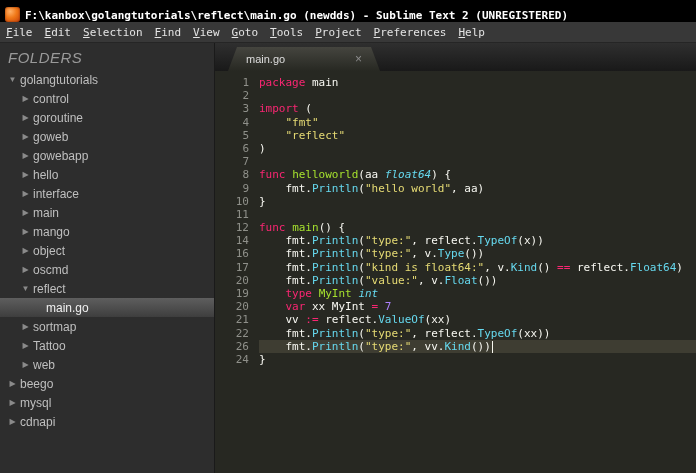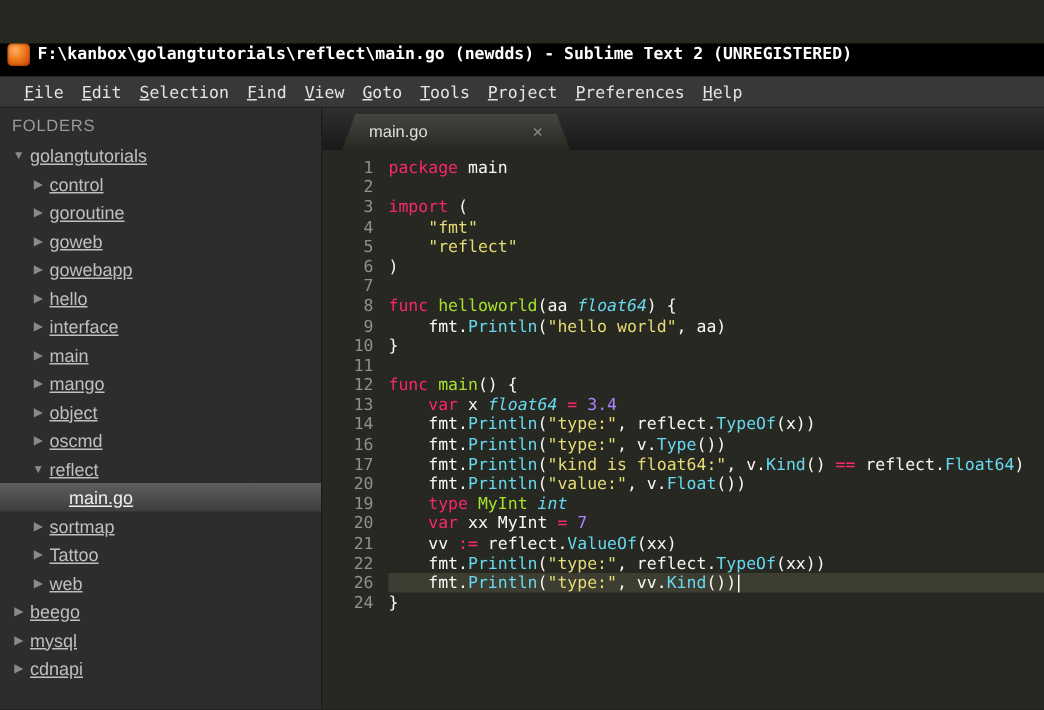--- a/index.html
+++ b/index.html
@@ -2,42 +2,42 @@
 <html style="--bg-editor: #272822; --bg-sidebar: #2d2d2d; --bg-titlebar: #000000; --bg-menubar: #383838; --fg-code: #f8f8f2; --gutter: #8f908a; --current-line: #3e3d32; --kw: #f92672; --str: #e6db74; --num: #ae81ff; --typ: #66d9ef; --call: #66d9ef; --fndef: #a6e22e;"><head>
 <meta charset="utf-8">
 <style>
   * { margin:0; padding:0; box-sizing:border-box; }
   html,body { width:696px; height:473px; overflow:hidden; background:#111; }
   body { font-family:"Liberation Sans", sans-serif; }
 
   .window { width:696px; height:473px; display:flex; flex-direction:column; background:var(--bg-editor,#272822); }
 
   
-  .titlebar { flex:0 0 22px; background:var(--bg-titlebar,#000); display:flex; align-items:flex-start; padding:0 5px; gap:5px;margin-top:29px; }
+  .titlebar { flex:0 0 22px; background:var(--bg-titlebar,#000); display:flex; align-items:flex-end; padding:0 5px; gap:5px; }
   .app-icon { width:15px; height:15px; border-radius:3px; flex:0 0 15px;
     background:radial-gradient(circle at 35% 30%, #ffb066 0%, #f07818 45%, #c23f0a 100%);
     box-shadow:inset 0 0 2px #7a2604; }
   .title-text { color:#ffffff; font:bold 11px "DejaVu Sans Mono", monospace; white-space:nowrap; letter-spacing:0; }
 
   
-  .menubar { flex:0 0 21px; background:var(--bg-menubar,#383838); border-bottom:1px solid #252525; display:flex; align-items:center; padding-left:10px; }
+  .menubar { flex:0 0 21px; background:var(--bg-menubar,#383838); border-bottom:1px solid #252525; display:flex; align-items:center; padding-left:0; }
   .menu-item { color:#e4e4e4; font:11px "DejaVu Sans Mono", monospace; padding:3px 6px; cursor:default; }
   .menu-item u { text-decoration:underline; }
 
   
   .main { flex:1; display:flex; min-height:0; }
 
   
   .sidebar { flex:0 0 215px; width:215px; background:var(--bg-sidebar,#2d2d2d); border-right:1px solid #1a1a1a; overflow:hidden; display:flex; flex-direction:column; }
-  .folders-header { color:#9a9a9a; font-size:11px; letter-spacing:0.5px; padding:6px 10px 4px 8px; }
+  .folders-header { color:#9a9a9a; font-size:15px; letter-spacing:0.5px; padding:6px 10px 4px 8px;font-style:italic; }
   .tree { flex:1; }
   .tree-row { height:19px; display:flex; align-items:center; color:#bfbfbf; font-size:12px; white-space:nowrap; cursor:default; }
   .tree-row.selected { background:linear-gradient(#5e5e5e,#3e3e3e); color:#efefef; }
   .arrow { color:#8a8a8a; font-size:8px; width:13px; flex:0 0 13px; text-align:center; }
-  .tree-label { padding-left:1px;text-decoration:underline; }
+  .tree-label { padding-left:1px; }
 
   
   .editor-pane { flex:1; min-width:0; display:flex; flex-direction:column; background:var(--bg-editor,#272822); }
   .tabbar { flex:0 0 28px; background:linear-gradient(#2f2f2f,#191919); display:flex; align-items:flex-end; padding-left:13px; }
   .tab { height:24px; min-width:152px; clip-path:polygon(9px 0, calc(100% - 9px) 0, 100% 100%, 0 100%);
     background:linear-gradient(#45453f,#272822); display:flex; align-items:center; justify-content:space-between;
     padding:0 18px; color:#dedede; font-size:11px; cursor:default; }
   .tab-close { color:#8c8c8c; font-size:12px; line-height:1; cursor:pointer; margin-left:24px; }
 
   .editor { flex:1; overflow:hidden; padding-top:5px; font-family:"DejaVu Sans Mono", monospace; font-size:11px; line-height:13.2px; }
@@ -177,21 +177,20 @@
           <div class="code-row"><span class="gutter">3</span><span class="code"><span class="tk-kw">import</span><span class="tk-pl"> (</span></span></div>
           <div class="code-row"><span class="gutter">4</span><span class="code"><span class="tk-pl">    </span><span class="tk-str">"fmt"</span></span></div>
           <div class="code-row"><span class="gutter">5</span><span class="code"><span class="tk-pl">    </span><span class="tk-str">"reflect"</span></span></div>
           <div class="code-row"><span class="gutter">6</span><span class="code"><span class="tk-pl">)</span></span></div>
           <div class="code-row"><span class="gutter">7</span><span class="code"></span></div>
           <div class="code-row"><span class="gutter">8</span><span class="code"><span class="tk-kw">func</span><span class="tk-pl"> </span><span class="tk-fn">helloworld</span><span class="tk-pl">(aa </span><span class="tk-typ">float64</span><span class="tk-pl">) {</span></span></div>
           <div class="code-row"><span class="gutter">9</span><span class="code"><span class="tk-pl">    fmt.</span><span class="tk-call">Println</span><span class="tk-pl">(</span><span class="tk-str">"hello world"</span><span class="tk-pl">, aa)</span></span></div>
           <div class="code-row"><span class="gutter">10</span><span class="code"><span class="tk-pl">}</span></span></div>
           <div class="code-row"><span class="gutter">11</span><span class="code"></span></div>
           <div class="code-row"><span class="gutter">12</span><span class="code"><span class="tk-kw">func</span><span class="tk-pl"> </span><span class="tk-fn">main</span><span class="tk-pl">() {</span></span></div>
-          <div class="code-row"><span class="gutter">13</span><span class="code"><span class="tk-pl">    </span><span class="tk-kw">var</span><span class="tk-pl"> x </span><span class="tk-typ">float64</span><span class="tk-pl"> </span><span class="tk-kw">=</span><span class="tk-pl"> </span><span class="tk-num">3.4</span></span></div>
           <div class="code-row"><span class="gutter">14</span><span class="code"><span class="tk-pl">    fmt.</span><span class="tk-call">Println</span><span class="tk-pl">(</span><span class="tk-str">"type:"</span><span class="tk-pl">, reflect.</span><span class="tk-call">TypeOf</span><span class="tk-pl">(x))</span></span></div>
           <div class="code-row"><span class="gutter">16</span><span class="code"><span class="tk-pl">    fmt.</span><span class="tk-call">Println</span><span class="tk-pl">(</span><span class="tk-str">"type:"</span><span class="tk-pl">, v.</span><span class="tk-call">Type</span><span class="tk-pl">())</span></span></div>
           <div class="code-row"><span class="gutter">17</span><span class="code"><span class="tk-pl">    fmt.</span><span class="tk-call">Println</span><span class="tk-pl">(</span><span class="tk-str">"kind is float64:"</span><span class="tk-pl">, v.</span><span class="tk-call">Kind</span><span class="tk-pl">() </span><span class="tk-kw">==</span><span class="tk-pl"> reflect.</span><span class="tk-call">Float64</span><span class="tk-pl">)</span></span></div>
           <div class="code-row"><span class="gutter">20</span><span class="code"><span class="tk-pl">    fmt.</span><span class="tk-call">Println</span><span class="tk-pl">(</span><span class="tk-str">"value:"</span><span class="tk-pl">, v.</span><span class="tk-call">Float</span><span class="tk-pl">())</span></span></div>
           <div class="code-row"><span class="gutter">19</span><span class="code"><span class="tk-pl">    </span><span class="tk-kw">type</span><span class="tk-pl"> </span><span class="tk-fn">MyInt</span><span class="tk-pl"> </span><span class="tk-typ">int</span></span></div>
           <div class="code-row"><span class="gutter">20</span><span class="code"><span class="tk-pl">    </span><span class="tk-kw">var</span><span class="tk-pl"> xx MyInt </span><span class="tk-kw">=</span><span class="tk-pl"> </span><span class="tk-num">7</span></span></div>
           <div class="code-row"><span class="gutter">21</span><span class="code"><span class="tk-pl">    vv </span><span class="tk-kw">:=</span><span class="tk-pl"> reflect.</span><span class="tk-call">ValueOf</span><span class="tk-pl">(xx)</span></span></div>
           <div class="code-row"><span class="gutter">22</span><span class="code"><span class="tk-pl">    fmt.</span><span class="tk-call">Println</span><span class="tk-pl">(</span><span class="tk-str">"type:"</span><span class="tk-pl">, reflect.</span><span class="tk-call">TypeOf</span><span class="tk-pl">(xx))</span></span></div>
           <div class="code-row current"><span class="gutter">26</span><span class="code"><span class="tk-pl">    fmt.</span><span class="tk-call">Println</span><span class="tk-pl">(</span><span class="tk-str">"type:"</span><span class="tk-pl">, vv.</span><span class="tk-call">Kind</span><span class="tk-pl">())</span><span class="cursor"></span></span></div>
           <div class="code-row"><span class="gutter">24</span><span class="code"><span class="tk-pl">}</span></span></div>

